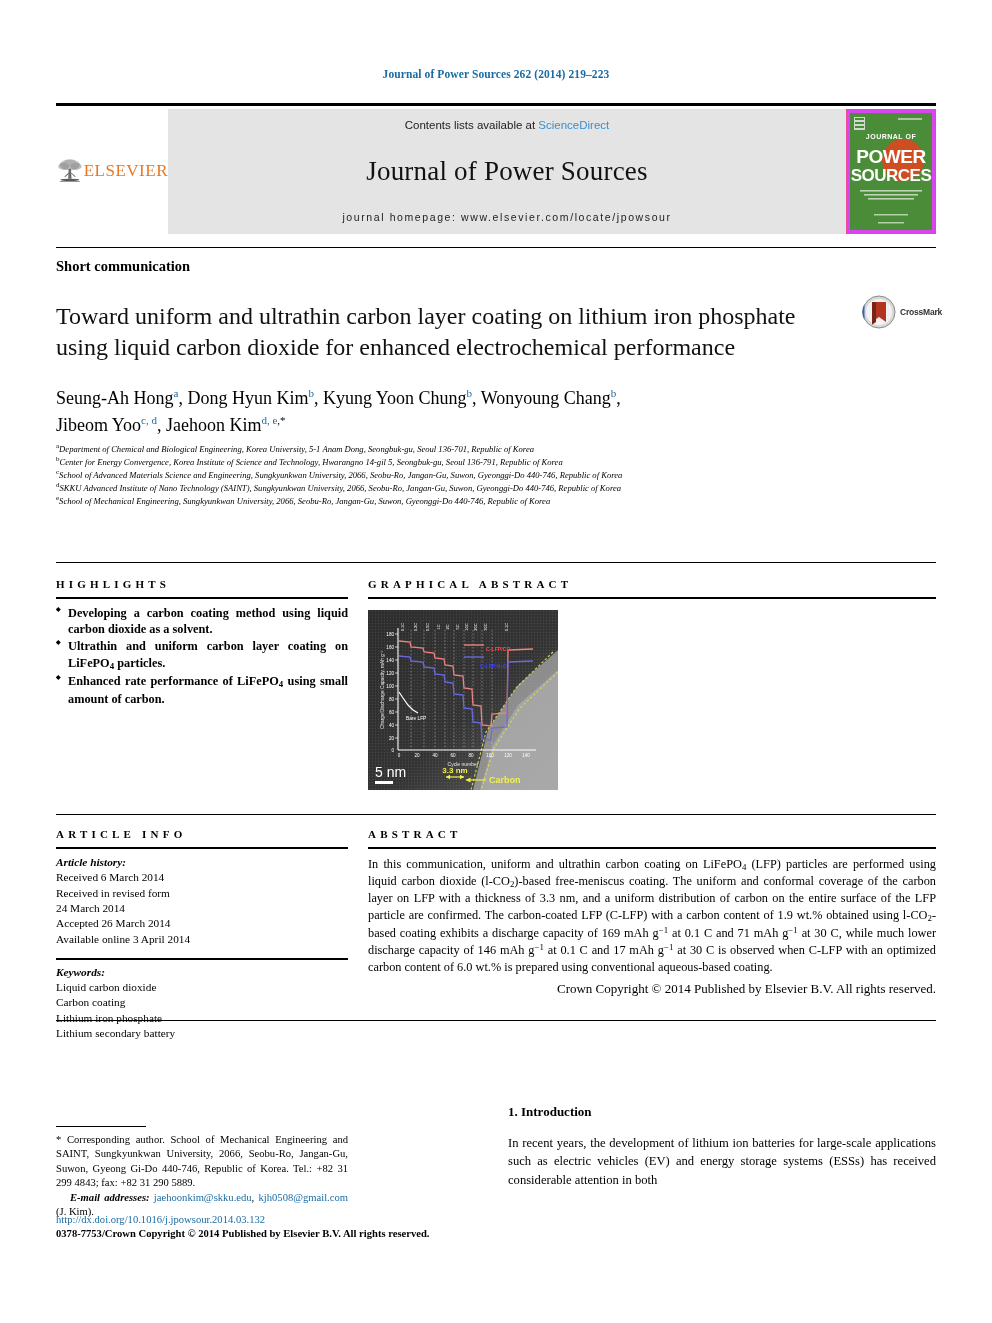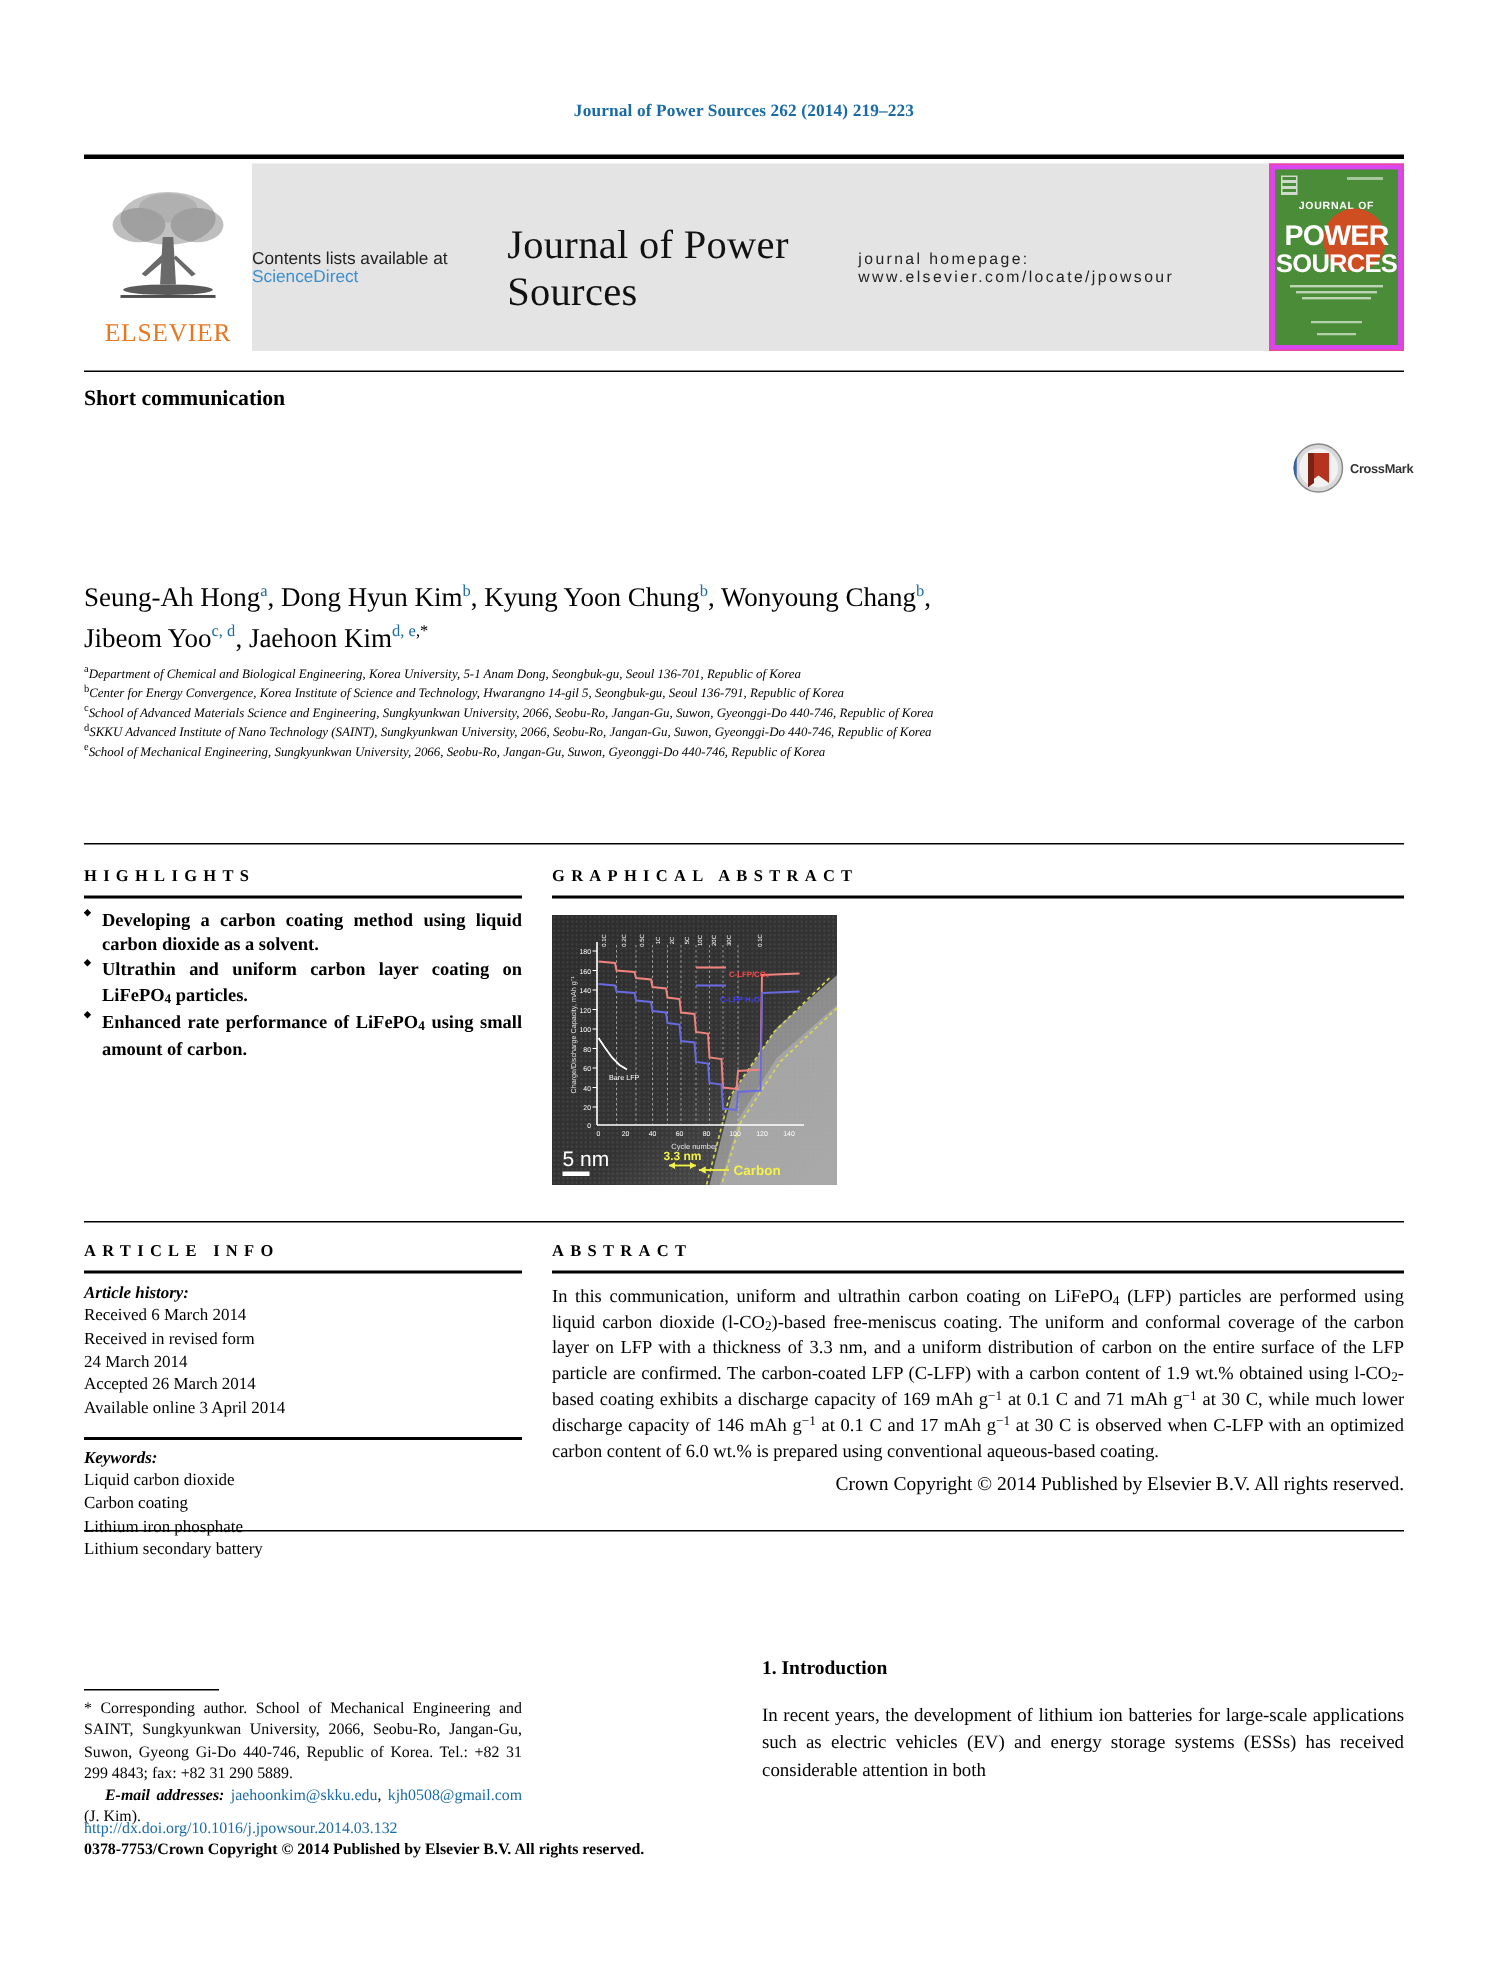--- a/index.html
+++ b/index.html
@@ -17,27 +17,27 @@
   .runhead{
     position:absolute;left:0;top:68px;width:992px;
     text-align:center;font-size:11.5px;color:#1a6ba5;
     font-weight:bold;letter-spacing:.1px;
   }
 
   
   .masthead{position:absolute;left:56px;top:103px;width:880px;}
   .mast-rule{height:3px;background:#000;width:880px;}
   .mast-body{display:flex;align-items:stretch;height:125px;margin-top:3px;}
-  .elsevier{width:112px;flex:0 0 112px;display:flex;flex-direction:column;
+  .elsevier{width:112px;flex:0 0 112px;display:flex;flex-direction:row;
             align-items:center;justify-content:flex-end;padding-bottom:2px;text-align:center;}
   .tree{width:88px;height:92px;}
   .elsevier-word{font-family:"Liberation Serif",serif;font-size:17px;color:#E87722;
                  letter-spacing:.5px;margin-top:1px;}
-  .sd-band{flex:1 1 auto;background:#e4e4e4;display:flex;flex-direction:row;
-           align-items:center;justify-content:space-between;padding:26px 0 11px;}
+  .sd-band{flex:1 1 auto;background:#e4e4e4;display:flex;flex-direction:column;
+           align-items:center;justify-content:space-between;padding:10px 0 11px;}
   .sd-line{font-family:"Liberation Sans",sans-serif;font-size:11.5px;color:#222;}
   .sd-link{color:#3b8fce;}
   .journal-name{font-family:"Liberation Serif",serif;font-size:27px;color:#111;
                 letter-spacing:.2px;}
   .homepage{font-family:"Liberation Sans",sans-serif;font-size:10.5px;color:#222;
             letter-spacing:1.6px;}
   .cover{width:88px;flex:0 0 88px;margin-left:0;border:1px solid #ec4899;
          background:#d946ef;position:relative;}
   .cover-inner{position:absolute;inset:3px;background:#4a8c37;overflow:hidden;}
 
@@ -160,20 +160,21 @@
         </div>
       </div>
 
     </div>
   </div>
 
   <div class="sep-rule" style="top:247px;height:1.4px;"></div>
 
   <div class="artic-type">Short communication</div>
 
+  <h1 class="title">Toward uniform and ultrathin carbon layer coating on lithium iron phosphate using liquid carbon dioxide for enhanced electrochemical performance</h1>
 
   <div class="crossmark">
     <svg width="34" height="34" viewBox="0 0 34 34">
       <circle cx="17" cy="17" r="16" fill="#d9d9d9" stroke="#8a8a8a" stroke-width="1"></circle>
       <circle cx="17" cy="17" r="13" fill="#f2f2f2"></circle>
       <path d="M10 7 h14 v20 l-7 -5 l-7 5 Z" fill="#b4341f"></path>
       <path d="M10 7 h4 v20 l-4 2.8 Z" fill="#7a2215"></path>
       <path d="M2.5 9 A16 16 0 0 0 2.5 25 Z" fill="#2f5d9e" opacity=".9"></path>
     </svg>
     <span class="cm-label">CrossMark</span>

